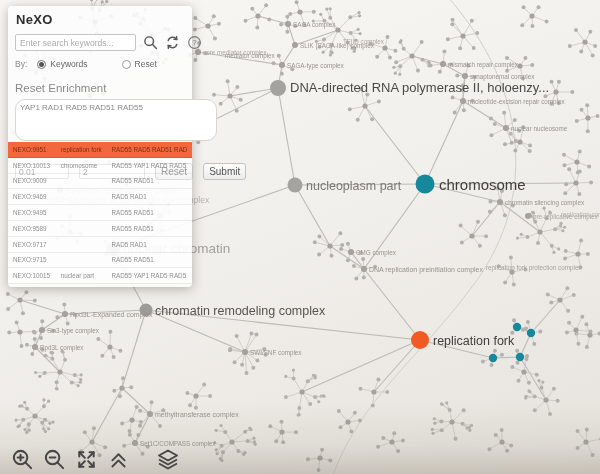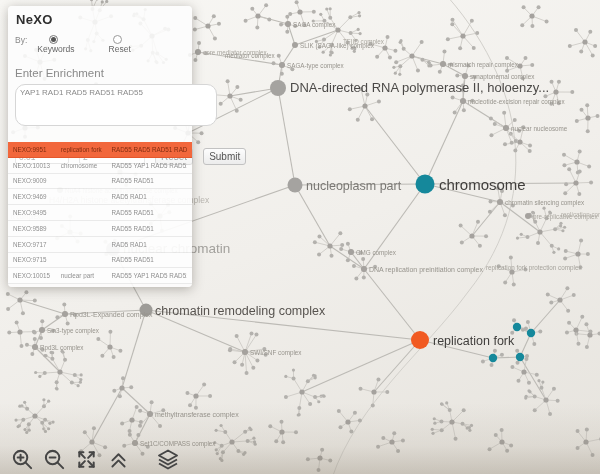--- a/index.html
+++ b/index.html
@@ -19,21 +19,21 @@
   input.search{width:126px;height:15px;font-size:8.5px;padding:0 4px;border:1px solid #c6c6c6;
          border-radius:2px;color:#555;background:#fff;outline:none;font-family:inherit;}
   input.search::placeholder{color:#aaa;}
   .icon{width:16px;height:16px;display:inline-flex;align-items:center;justify-content:center;cursor:pointer;}
   .byrow{margin-top:8px;font-size:8.5px;color:#888;display:flex;}
   .byrow .bylab{margin-right:10px;}
   .radio{width:9px;height:9px;border:1px solid #9a9a9a;border-radius:50%;display:inline-block;
          background:#fff;margin-right:4px;vertical-align:-1px;box-sizing:border-box;}
   .radio.checked{border-color:#777;}
   .radio.checked::after{content:'';display:block;width:5px;height:5px;border-radius:50%;background:#555;margin:1px;}
-  .byrow label{display:inline-flex;align-items:center;margin-right:34px;color:#666;cursor:pointer;flex-direction:column;}
+  .byrow label{display:inline-flex;align-items:center;margin-right:34px;color:#666;cursor:pointer;}
   .te-head{margin-top:13px;font-size:11.5px;color:#8a8a8a;}
   textarea.genes{margin-top:5px;width:192px;height:34px;font-size:8px;color:#8a8a8a;border:1px solid #d6d6d6;
          border-radius:10px;resize:none;padding:3px 4px;font-family:inherit;background:#fff;outline:none;}
   .params{margin-top:18px;display:flex;align-items:center;gap:10px;}
   .params input{height:13px;font-size:8.5px;color:#777;border:1px solid #d6d6d6;border-radius:2px;
          padding:0 3px;font-family:inherit;background:#fff;outline:none;}
   .p-in1{width:46px;} .p-in2{width:58px;}
   .params button{font-size:10px;color:#555;background:linear-gradient(#fdfdfd,#ececec);
          border:1px solid #c2c2c2;border-radius:3px;padding:2px 5px;font-family:Liberation Sans, sans-serif;cursor:pointer;}
   .params .btn-reset{margin-left:auto;}
@@ -1301,34 +1301,57 @@
         <text x="123" y="253" font-size="13.5" fill="#a3a19d" font-family="Liberation Sans,sans-serif">nuclear chromatin</text>
         <text x="155" y="315" font-size="12.5" fill="#57534f" font-family="Liberation Sans,sans-serif">chromatin remodeling complex</text>
       </g>
     </svg>
   <div class="vignette"></div>
 
   <section class="panel">
     <div class="panel-inner">
       <h1 class="title">NeXO</h1>
 
+      <div class="srow">
+        <input class="search" type="text" placeholder="Enter search keywords..." style="">
+        <span class="icon">
+          <svg width="15" height="15" viewBox="0 0 15 15" fill="none" stroke="#555" stroke-width="1.4" stroke-linecap="round">
+            <circle cx="6.2" cy="6.2" r="4.3"></circle>
+              <line x1="9.6" y1="9.6" x2="13.4" y2="13.4"></line>
+          </svg>
+        </span>
+        <span class="icon">
+          <svg width="15" height="15" viewBox="0 0 15 15" fill="none" stroke="#555" stroke-width="1.4" stroke-linecap="round">
+            <path d="M3.2 5.5 A4.7 4.7 0 0 1 11.6 4.4"></path>
+            <path d="M11.8 9.5 A4.7 4.7 0 0 1 3.4 10.6"></path>
+            <path d="M11.6 1.6 L11.8 4.5 L9 4.4"></path>
+            <path d="M3.4 13.4 L3.2 10.5 L6 10.6"></path>
+          </svg>
+        </span>
+        <span class="icon">
+          <svg width="15" height="15" viewBox="0 0 15 15" fill="none">
+            <circle cx="7.5" cy="7.5" r="5.8" stroke="#7a7a7a" stroke-width="1.2"></circle>
+            <text x="7.5" y="10.4" text-anchor="middle" font-size="8" fill="#7a7a7a" font-family="Liberation Sans,sans-serif">?</text>
+          </svg>
+        </span>
+      </div>
 
       <div class="byrow">
         <span class="bylab">By:</span>
         <label>
           <span class="radio checked"></span>
           <span>Keywords</span>
         </label>
         <label>
           <span class="radio"></span>
           <span>Reset</span>
         </label>
       </div>
 
-      <div class="te-head">Enter Enrichment</div>
+      <div class="te-head">Reset Enrichment</div>
 
       <textarea class="genes" style="">YAP1 RAD1 RAD5 RAD51 RAD55</textarea>
 
       <div class="params">
         <input class="p-in1" type="text" value="0.01" style="">
         <input class="p-in2" type="text" value="2" style="">
         <button class="btn-reset">Reset</button>
         <button class="btn-submit">Submit</button>
       </div>
     </div>

